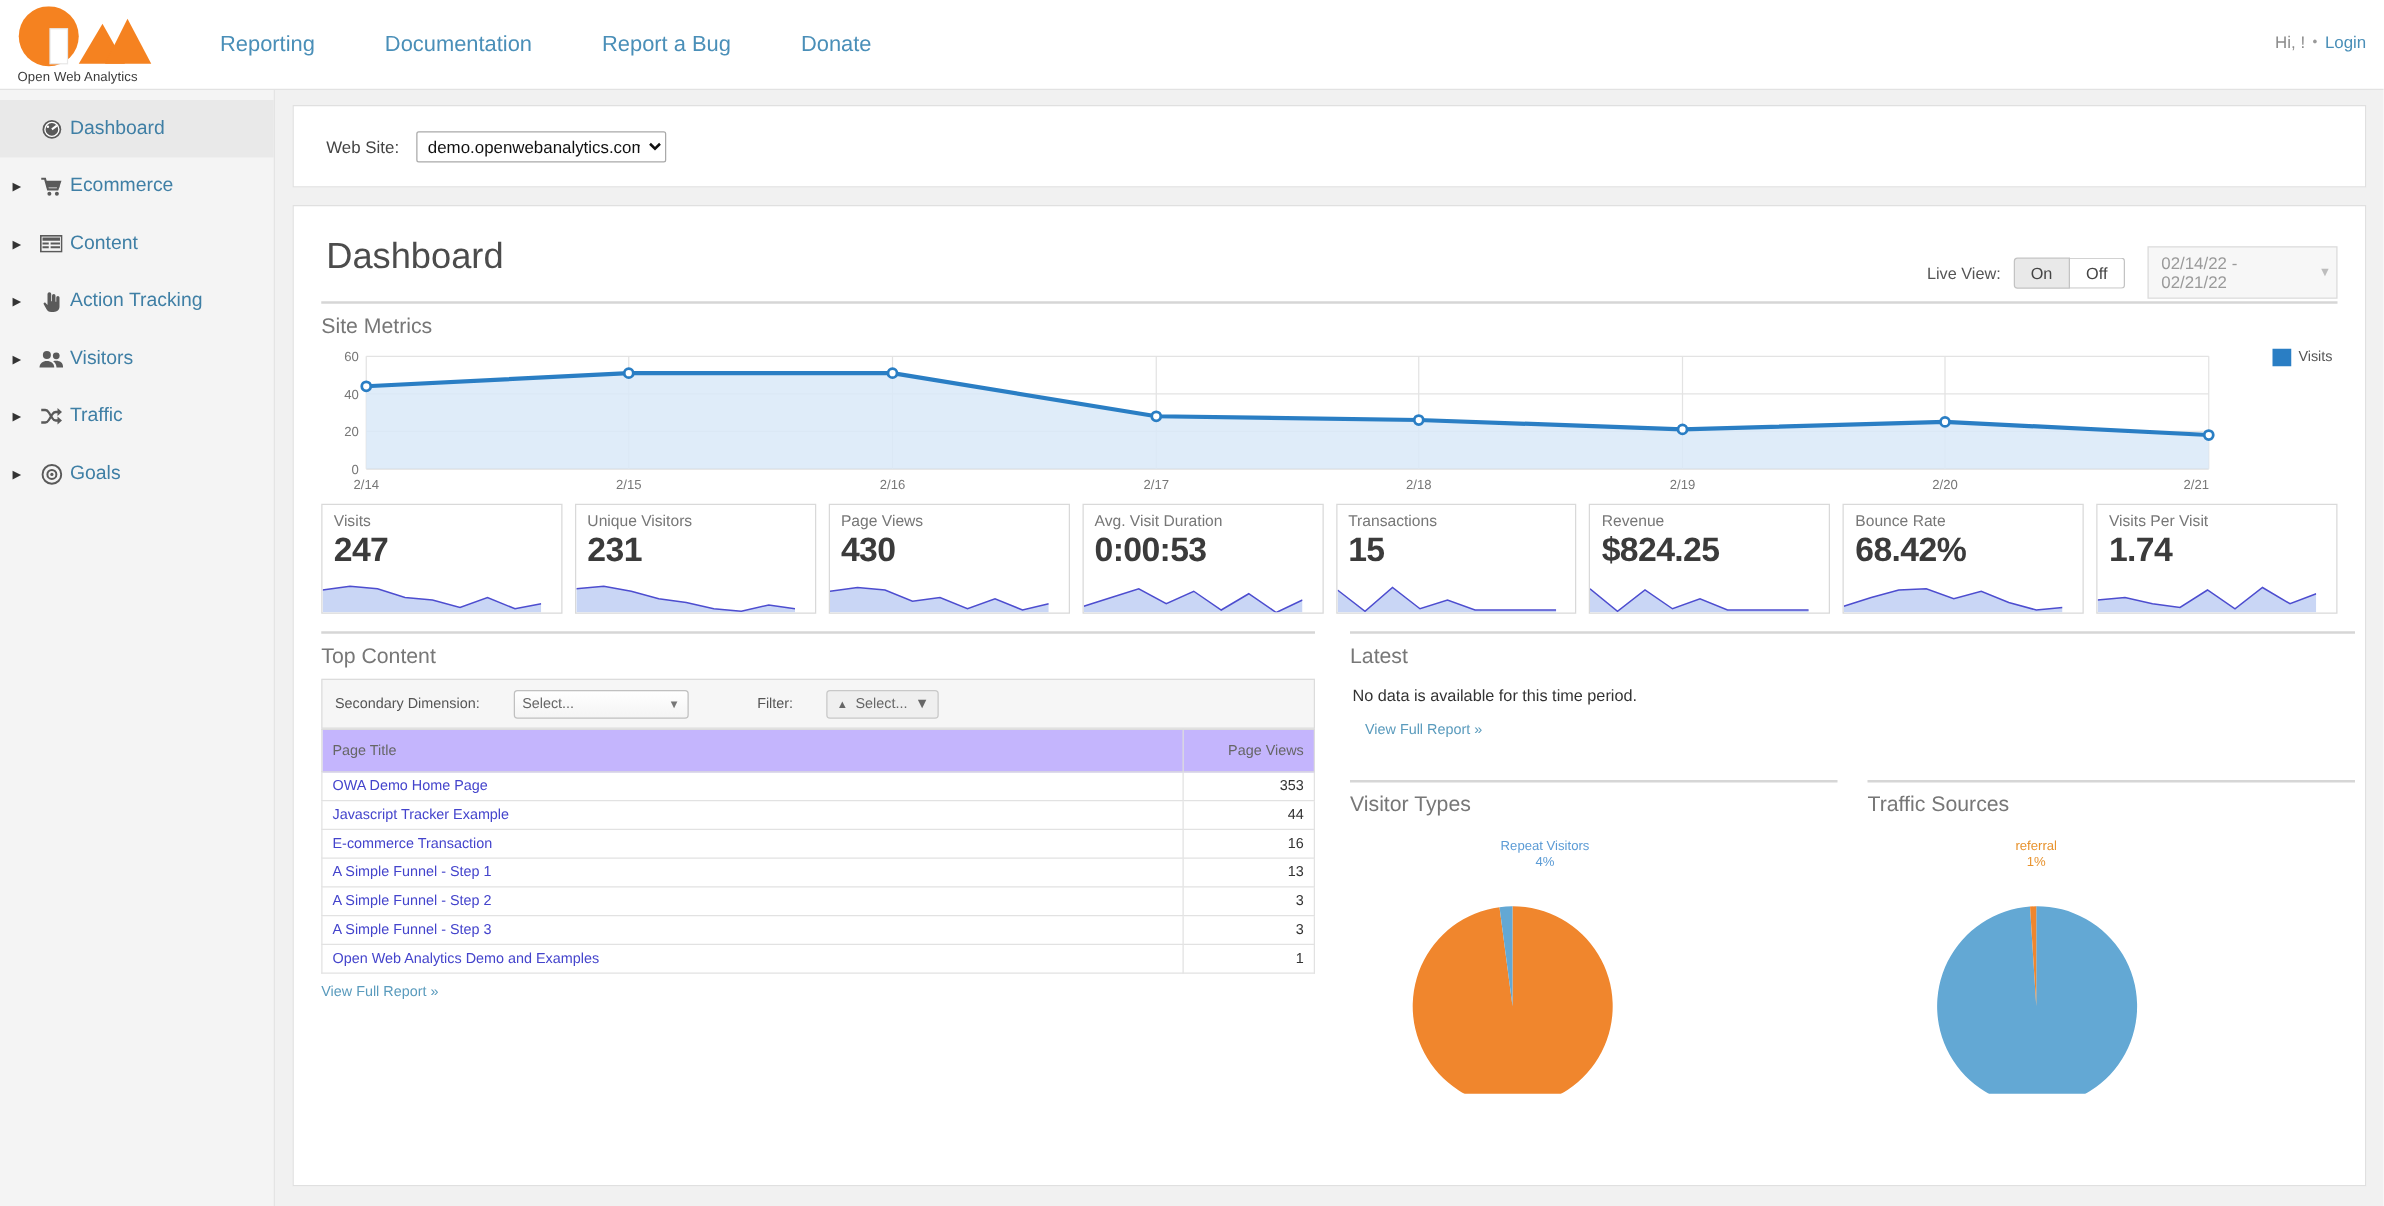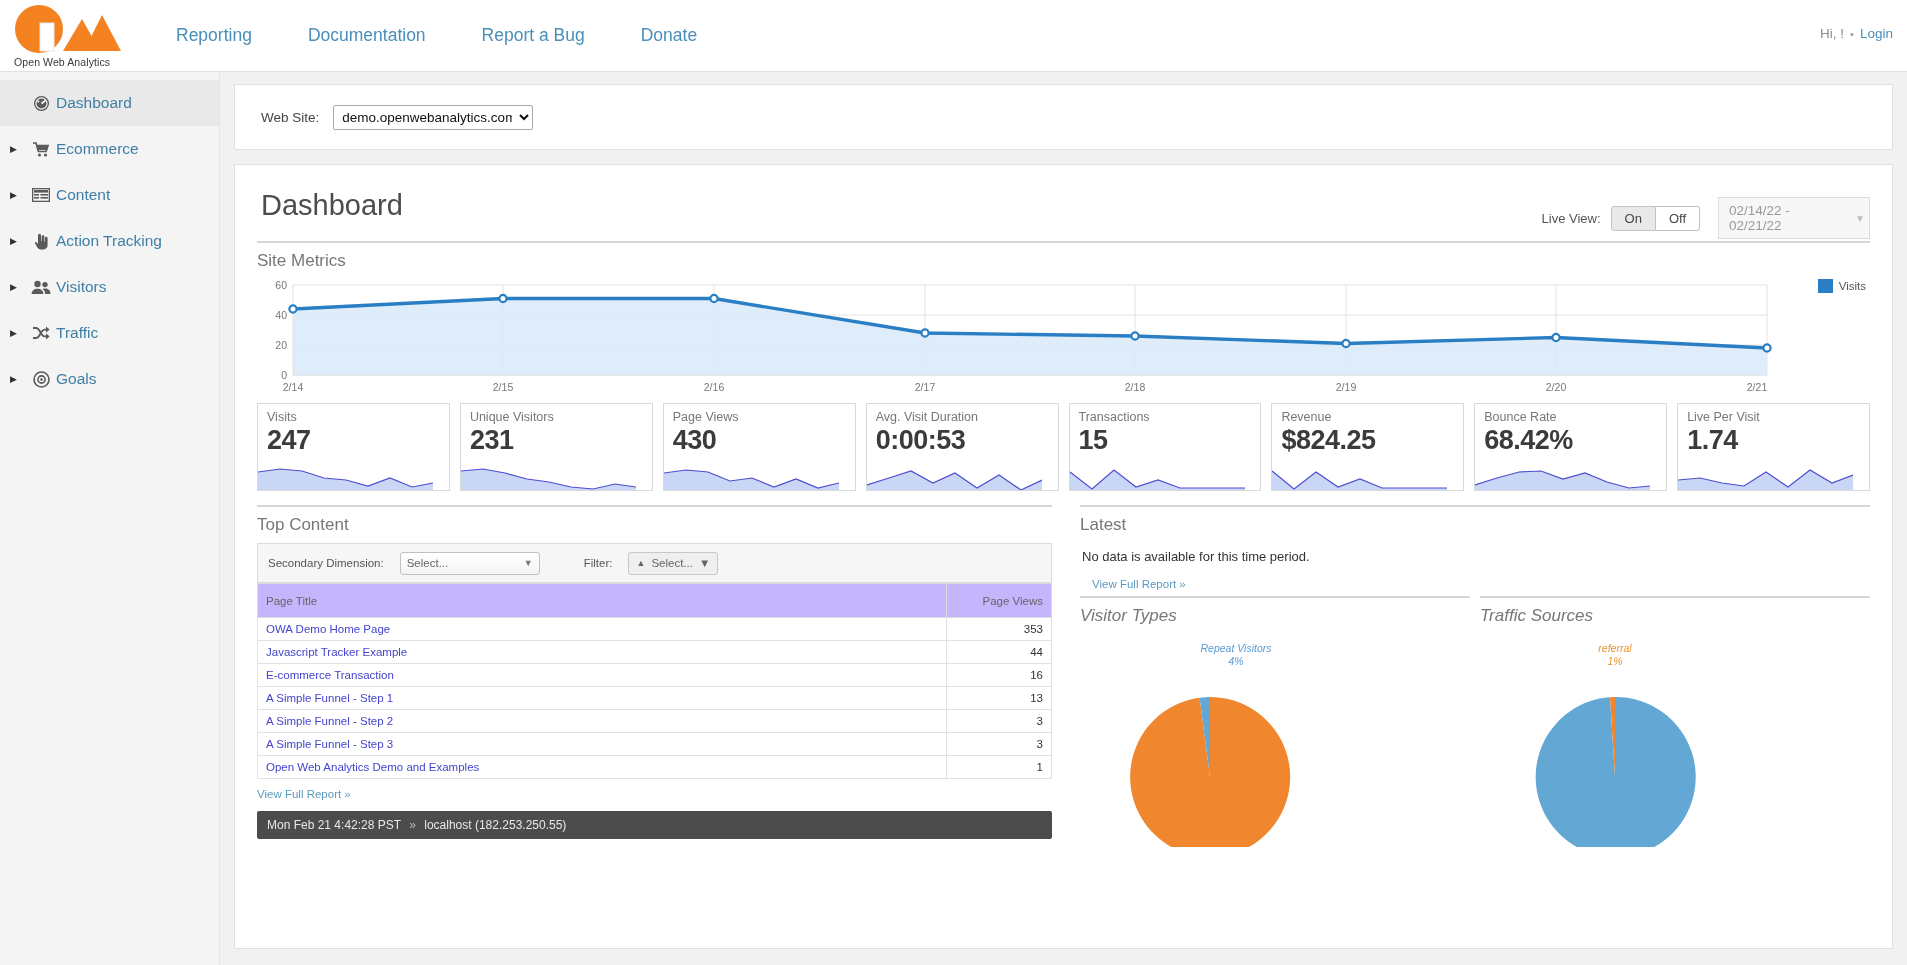--- a/index.html
+++ b/index.html
@@ -227,21 +227,21 @@
   .left-col { width: 795px; flex: 0 0 795px; }
   .right-col { flex: 1 1 auto; }
 
   .filterbar {
     border: 1px solid #dcdcdc;
     background: #f6f6f6;
     height: 40px;
     display: flex;
     align-items: center;
     padding-left: 10px;
-    gap: 16px;
+    gap: 27px;
     margin-top: 8px;
   }
   .fb-label { font-size: 11.5px; color: #555; }
   .fb-select {
     width: 140px; height: 23px;
     border: 1px solid #c0c0c0; border-radius: 3px;
     background: linear-gradient(#fff,#f4f4f4);
     font-size: 11.5px; color: #666;
     display: flex; align-items: center;
     padding: 0 6px;
@@ -281,21 +281,21 @@
     display: inline-block;
     margin-top: 9px;
     color: #5a9bbd;
     font-size: 11.5px;
     text-decoration: none;
   }
 
   .actions-empty { font-size: 13px; color: #333; margin: 14px 0 0 2px; }
   .actions-link { display:inline-block; margin-top: 14px; margin-left: 12px; color:#5a9bbd; font-size:11.5px; text-decoration:none; }
 
-  .pies { display: flex; gap: 10px; margin-top: 4px; font-style: italic; }
+  .pies { display: flex; gap: 24px; margin-top: 32px; }
   .pie-block { flex: 1 1 0; }
   .pie-canvas { position: relative; height: 215px; margin-top: 6px; }
 
   .latest-visit-bar {
     background: #4c4c4c;
     color: #e8e8e8;
     font-size: 12px;
     padding: 7px 10px;
     margin-top: 9px;
     border-radius: 2px;
@@ -552,21 +552,21 @@
         </div>
         <div class="metric-card">
           <div class="metric-label">Bounce Rate</div>
           <div class="metric-value">68.42%</div>
           <svg class="spark" width="175" height="32" viewBox="0 0 175 32">
             <polygon points="0,27 22,20 44,14 66,13 88,21 110,15 132,24 154,30 175,28 175,32 0,32" fill="#c9d6f5"></polygon>
             <polyline points="0,27 22,20 44,14 66,13 88,21 110,15 132,24 154,30 175,28" fill="none" stroke="#4d4dcf" stroke-width="1.2"></polyline>
           </svg>
         </div>
         <div class="metric-card">
-          <div class="metric-label">Live Per Visit</div>
+          <div class="metric-label">Visits Per Visit</div>
           <div class="metric-value">1.74</div>
           <svg class="spark" width="175" height="32" viewBox="0 0 175 32">
             <polygon points="0,22 22,20 44,25 66,28 88,14 110,29 132,12 154,25 175,17 175,32 0,32" fill="#c9d6f5"></polygon>
             <polyline points="0,22 22,20 44,25 66,28 88,14 110,29 132,12 154,25 175,17" fill="none" stroke="#4d4dcf" stroke-width="1.2"></polyline>
           </svg>
         </div>
       </div>
 
       <div class="lower">
 
@@ -622,25 +622,20 @@
               <tr>
                 <td class="link"><a href="#">Open Web Analytics Demo and Examples</a></td>
                 <td class="num">1</td>
               </tr>
             </tbody>
           </table>
 
           <a class="viewfull" href="#">View Full Report »</a>
 
 
-          <div class="latest-visit-bar">
-            <span>Mon Feb 21 4:42:28 PST</span>
-            <span class="lv-arrow">»</span>
-            <span>localhost (182.253.250.55)</span>
-          </div>
         </div>
 
         <div class="right-col">
           <h2 class="sec-title">Latest</h2>
           <div class="actions-empty">No data is available for this time period.</div>
           <a class="actions-link" href="#">View Full Report »</a>
 
           <div class="pies">
 
             <div class="pie-block">

